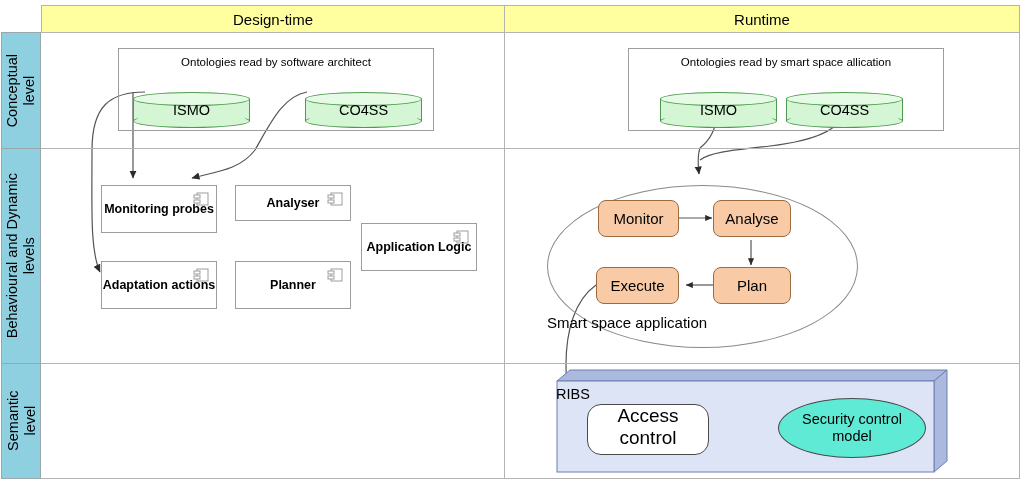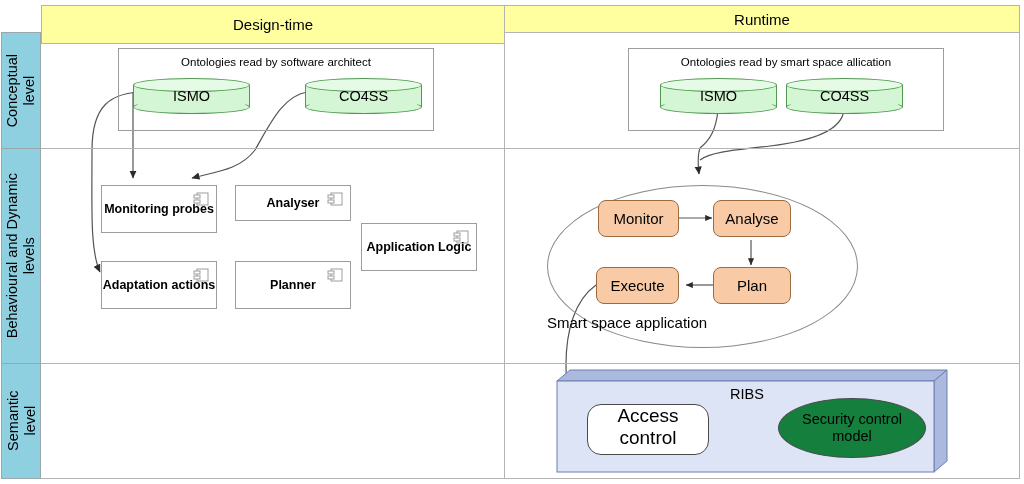--- a/index.html
+++ b/index.html
@@ -66,20 +66,21 @@
     position: absolute;
     font-size: 11.5px;
     color: #000000;
     text-align: center;
     white-space: nowrap;
   }
 
   
   .cylinder {
     position: absolute;
+    margin-top: 14px;
   }
   .cyl-body {
     position: absolute;
     left: 0; right: 0;
     top: 7px; bottom: 7px;
     background: #d5f6d5;
     border-left: 1px solid #4f9a4f;
     border-right: 1px solid #4f9a4f;
     box-sizing: border-box;
   }
@@ -174,21 +175,21 @@
     display: flex;
     align-items: flex-start;
     justify-content: center;
     text-align: center;
     font-size: 19px;
     line-height: 1.15;
     color: #000000;
   }
   .oval-box {
     position: absolute;
-    background: #15803d;
+    background: #5eead4;
     border: 1px solid #4a4a4a;
     border-radius: 50%;
     box-sizing: border-box;
     display: flex;
     align-items: center;
     justify-content: center;
     text-align: center;
     font-size: 14.5px;
     line-height: 1.15;
     color: #000000;
@@ -240,21 +241,21 @@
   </svg>
 
   <div class="grid-line grid-h" style="left:41px; top:32px; width:979px;"></div>
   <div class="grid-line grid-h" style="left:1px; top:148px; width:1019px;"></div>
   <div class="grid-line grid-h" style="left:1px; top:363px; width:1019px;"></div>
   <div class="grid-line grid-h" style="left:1px; top:478px; width:1019px;"></div>
   <div class="grid-line grid-v" style="left:1px; top:32px; height:447px;"></div>
   <div class="grid-line grid-v" style="left:504px; top:5px; height:474px;"></div>
   <div class="grid-line grid-v" style="left:1019px; top:5px; height:474px;"></div>
 
-  <div class="phase-header" style="left:41px; top:5px; width:464px; height:39px;">
+  <div class="phase-header" style="left:41px; top:5px; width:464px; height:28px;">
     <span>Design-time</span>
   </div>
   <div class="phase-header" style="left:504px; top:5px; width:516px; height:28px;">
     <span>Runtime</span>
   </div>
 
   <div class="level-label" style="left:1px; top:32px; width:40px; height:117px;">
     <span>
       <span>Conceptual</span><br>
       <span>level</span>
@@ -369,21 +370,21 @@
   </div>
 
   <div class="ribs-top-face" style="left:557px; top:370px; width:385px; height:0;
               clip-path: polygon(0 0, 0 0, 0 0); "></div>
   <svg style="position:absolute; left:556px; top:369px; width:392px; height:104px;" viewBox="0 0 392 104" xmlns="http://www.w3.org/2000/svg">
     <polygon points="1,12 14,1 391,1 378,12" fill="#aab9dd" stroke="#6e7fb0" stroke-width="1"></polygon>
     <polygon points="378,12 391,1 391,92 378,103" fill="#aab9dd" stroke="#6e7fb0" stroke-width="1"></polygon>
     <rect x="1" y="12" width="377" height="91" fill="#dde4f5" stroke="#6e7fb0" stroke-width="1"></rect>
   </svg>
 
-  <div class="ribs-title" style="left:556px; top:386px; width:382px; text-align:center;">RIBS</div>
+  <div class="ribs-title" style="left:556px; top:386px; width:382px; ">RIBS</div>
 
   <div class="rounded-box" style="left:587px; top:404px; width:122px; height:51px;">
     <span>
       <span>Access</span><br>
       <span>control</span>
     </span>
   </div>
 
   <div class="oval-box" style="left:778px; top:398px; width:148px; height:60px;">
     <span>

